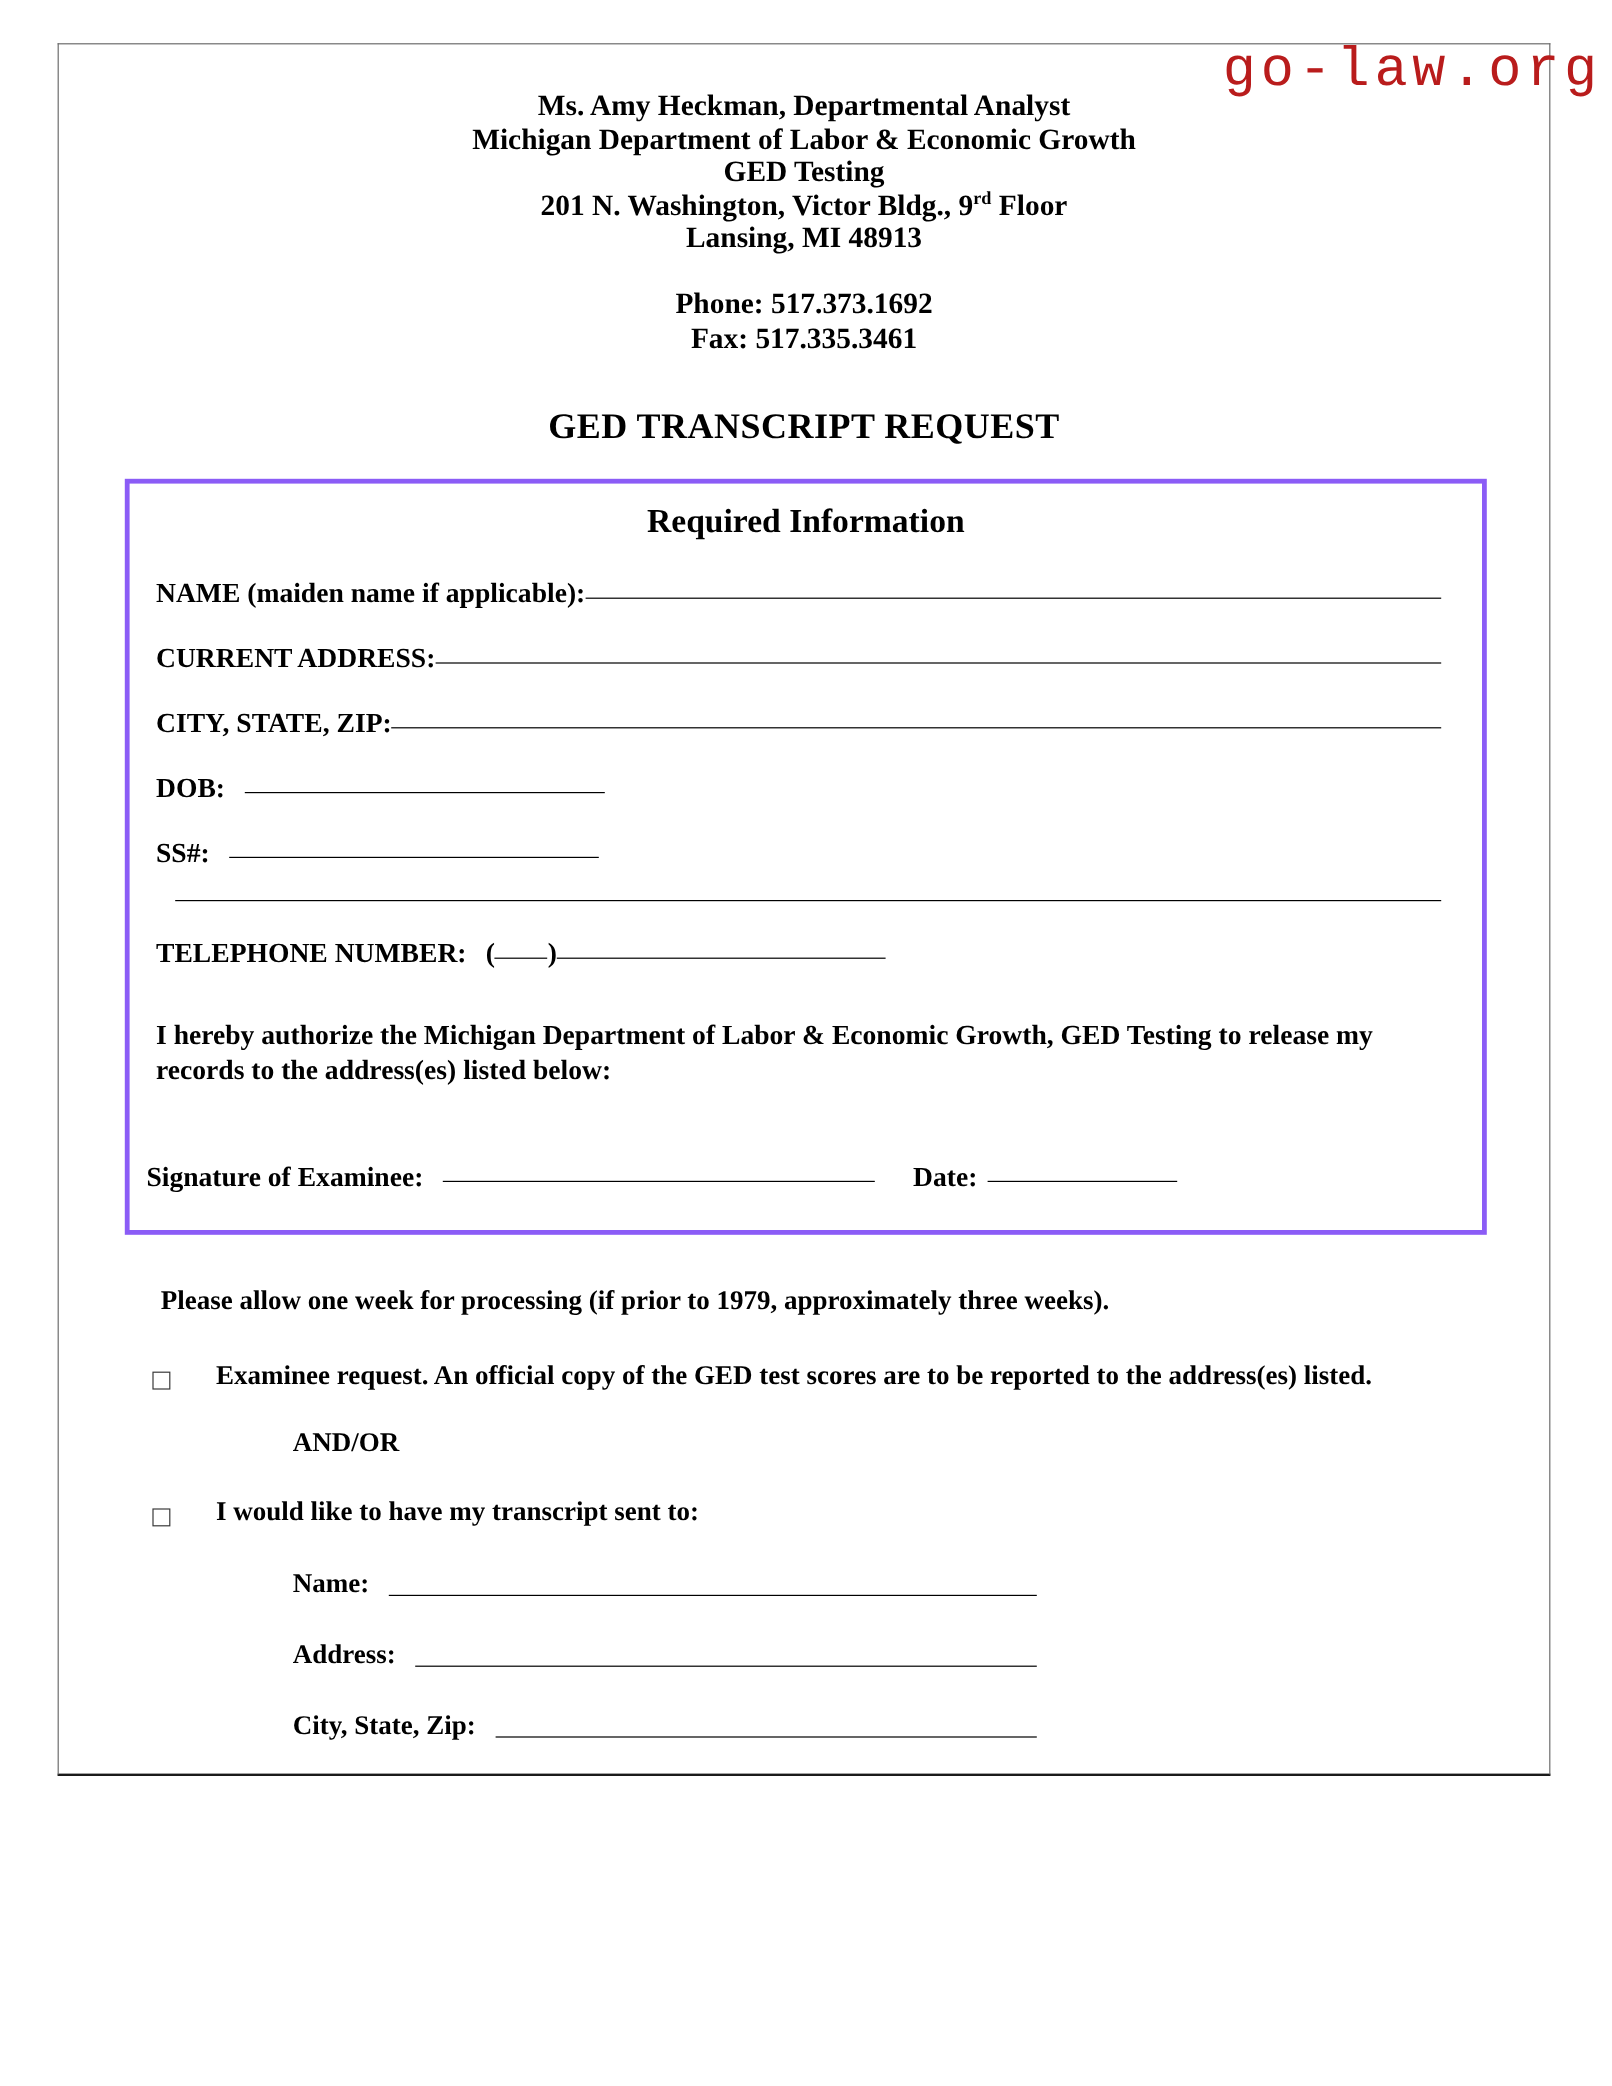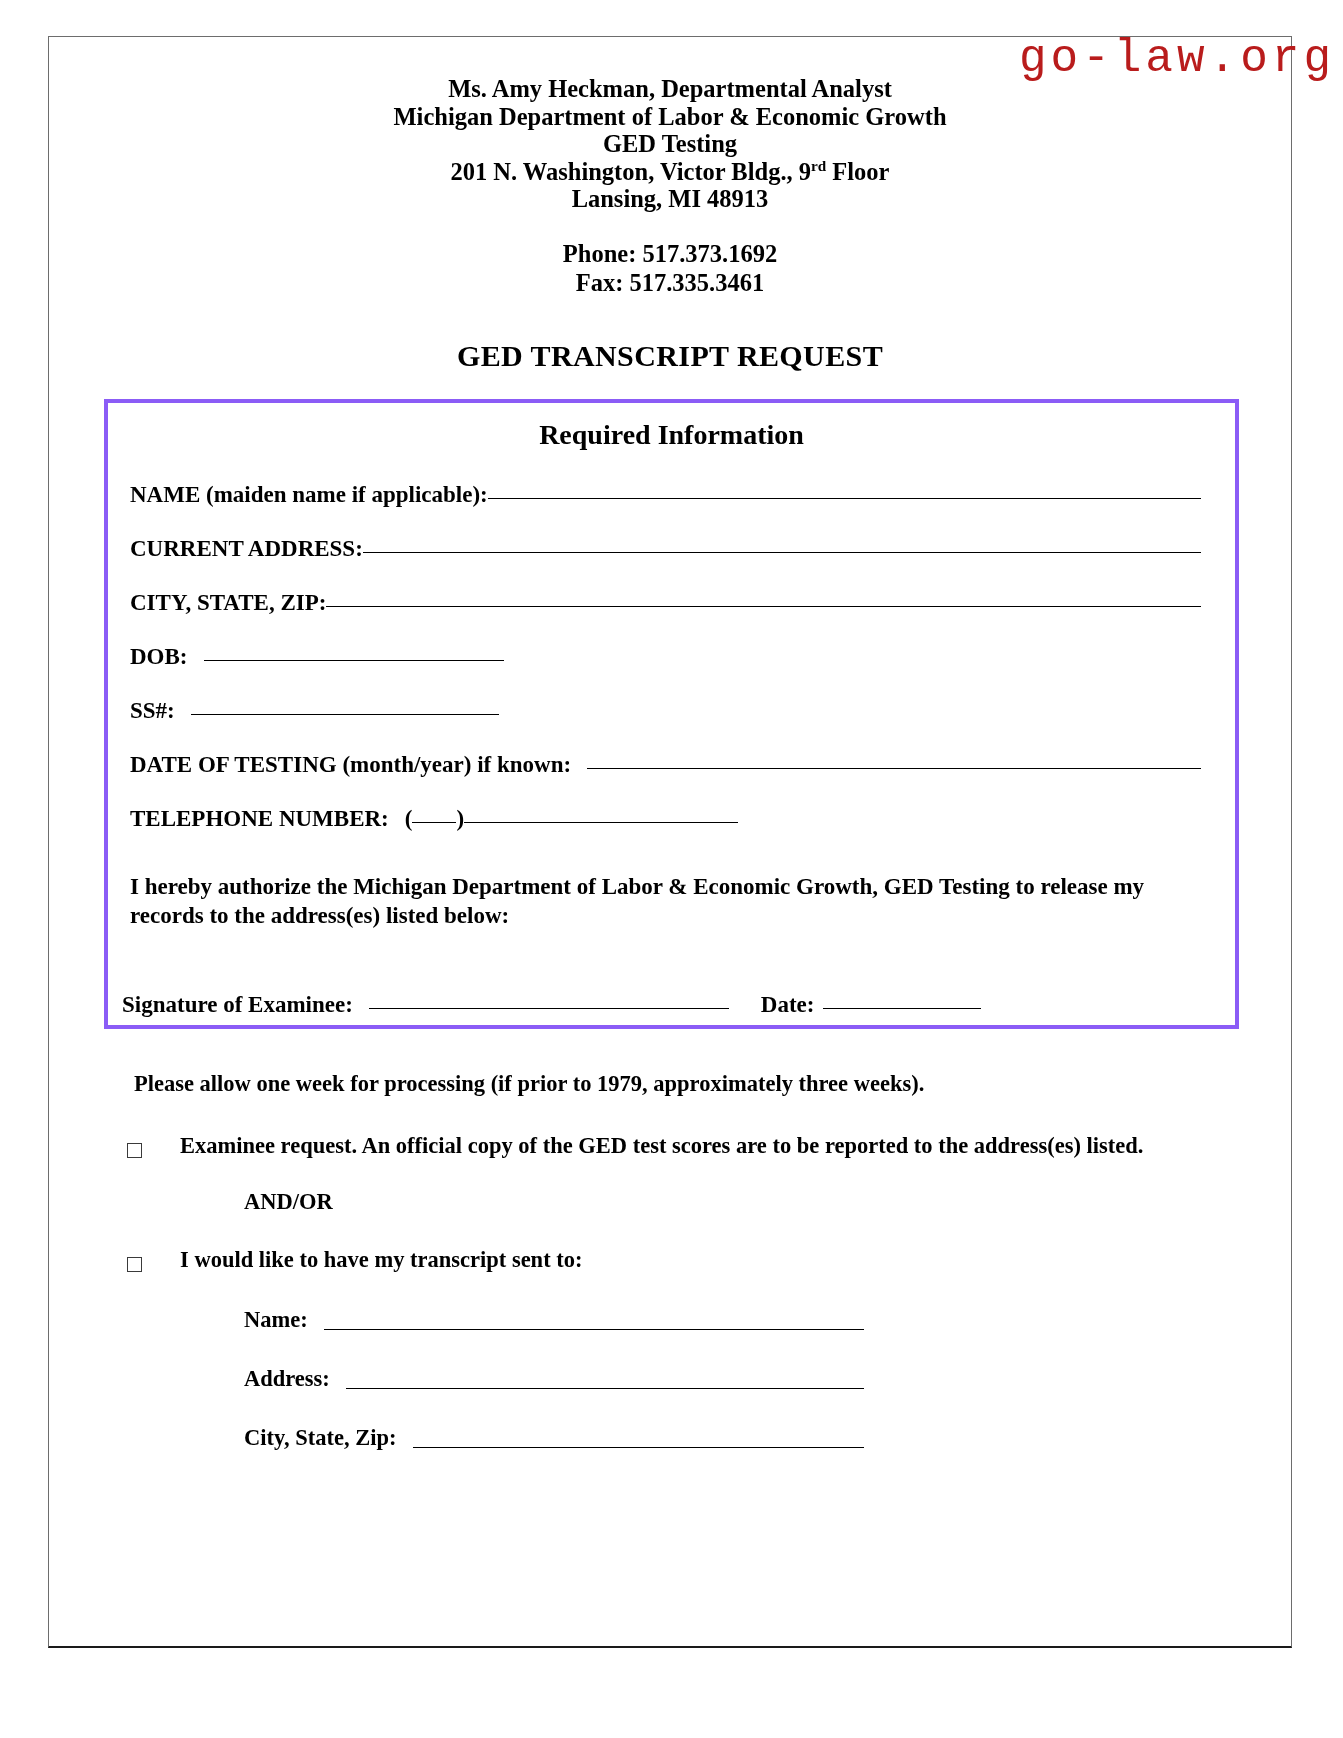--- a/index.html
+++ b/index.html
@@ -30,21 +30,21 @@
     line-height: 1;
     text-align: center;
   }
 
   
   .page-sheet {
     position: absolute;
     left: 48px;
     top: 36px;
     width: 1244px;
-    height: 1612px;
+    height: 1444px;
     border: 1px solid #6d6d6d;
     border-bottom: 2px solid #1a1a1a;
     background: #ffffff;
     box-sizing: border-box;
   }
 
   .page-inner {
     position: relative;
     width: 100%;
     height: 100%;
@@ -235,21 +235,20 @@
           <span class="rule" style="width:300px;"></span>
         </div>
 
         <div class="field-row">
           <span class="field-label">SS#:</span>
           <span class="gap-md"></span>
           <span class="rule" style="width:308px;"></span>
         </div>
 
         <div class="field-row">
-          <span class="field-label">DATE OF TESTING (month/year) if known:</span>
           <span class="gap-md"></span>
           <span class="rule grow"></span>
         </div>
 
         <div class="field-row">
           <span class="field-label">TELEPHONE NUMBER:</span>
           <span class="gap-md"></span>
           <span>(</span>
           <span class="rule" style="width:44px;"></span>
           <span>)</span>

